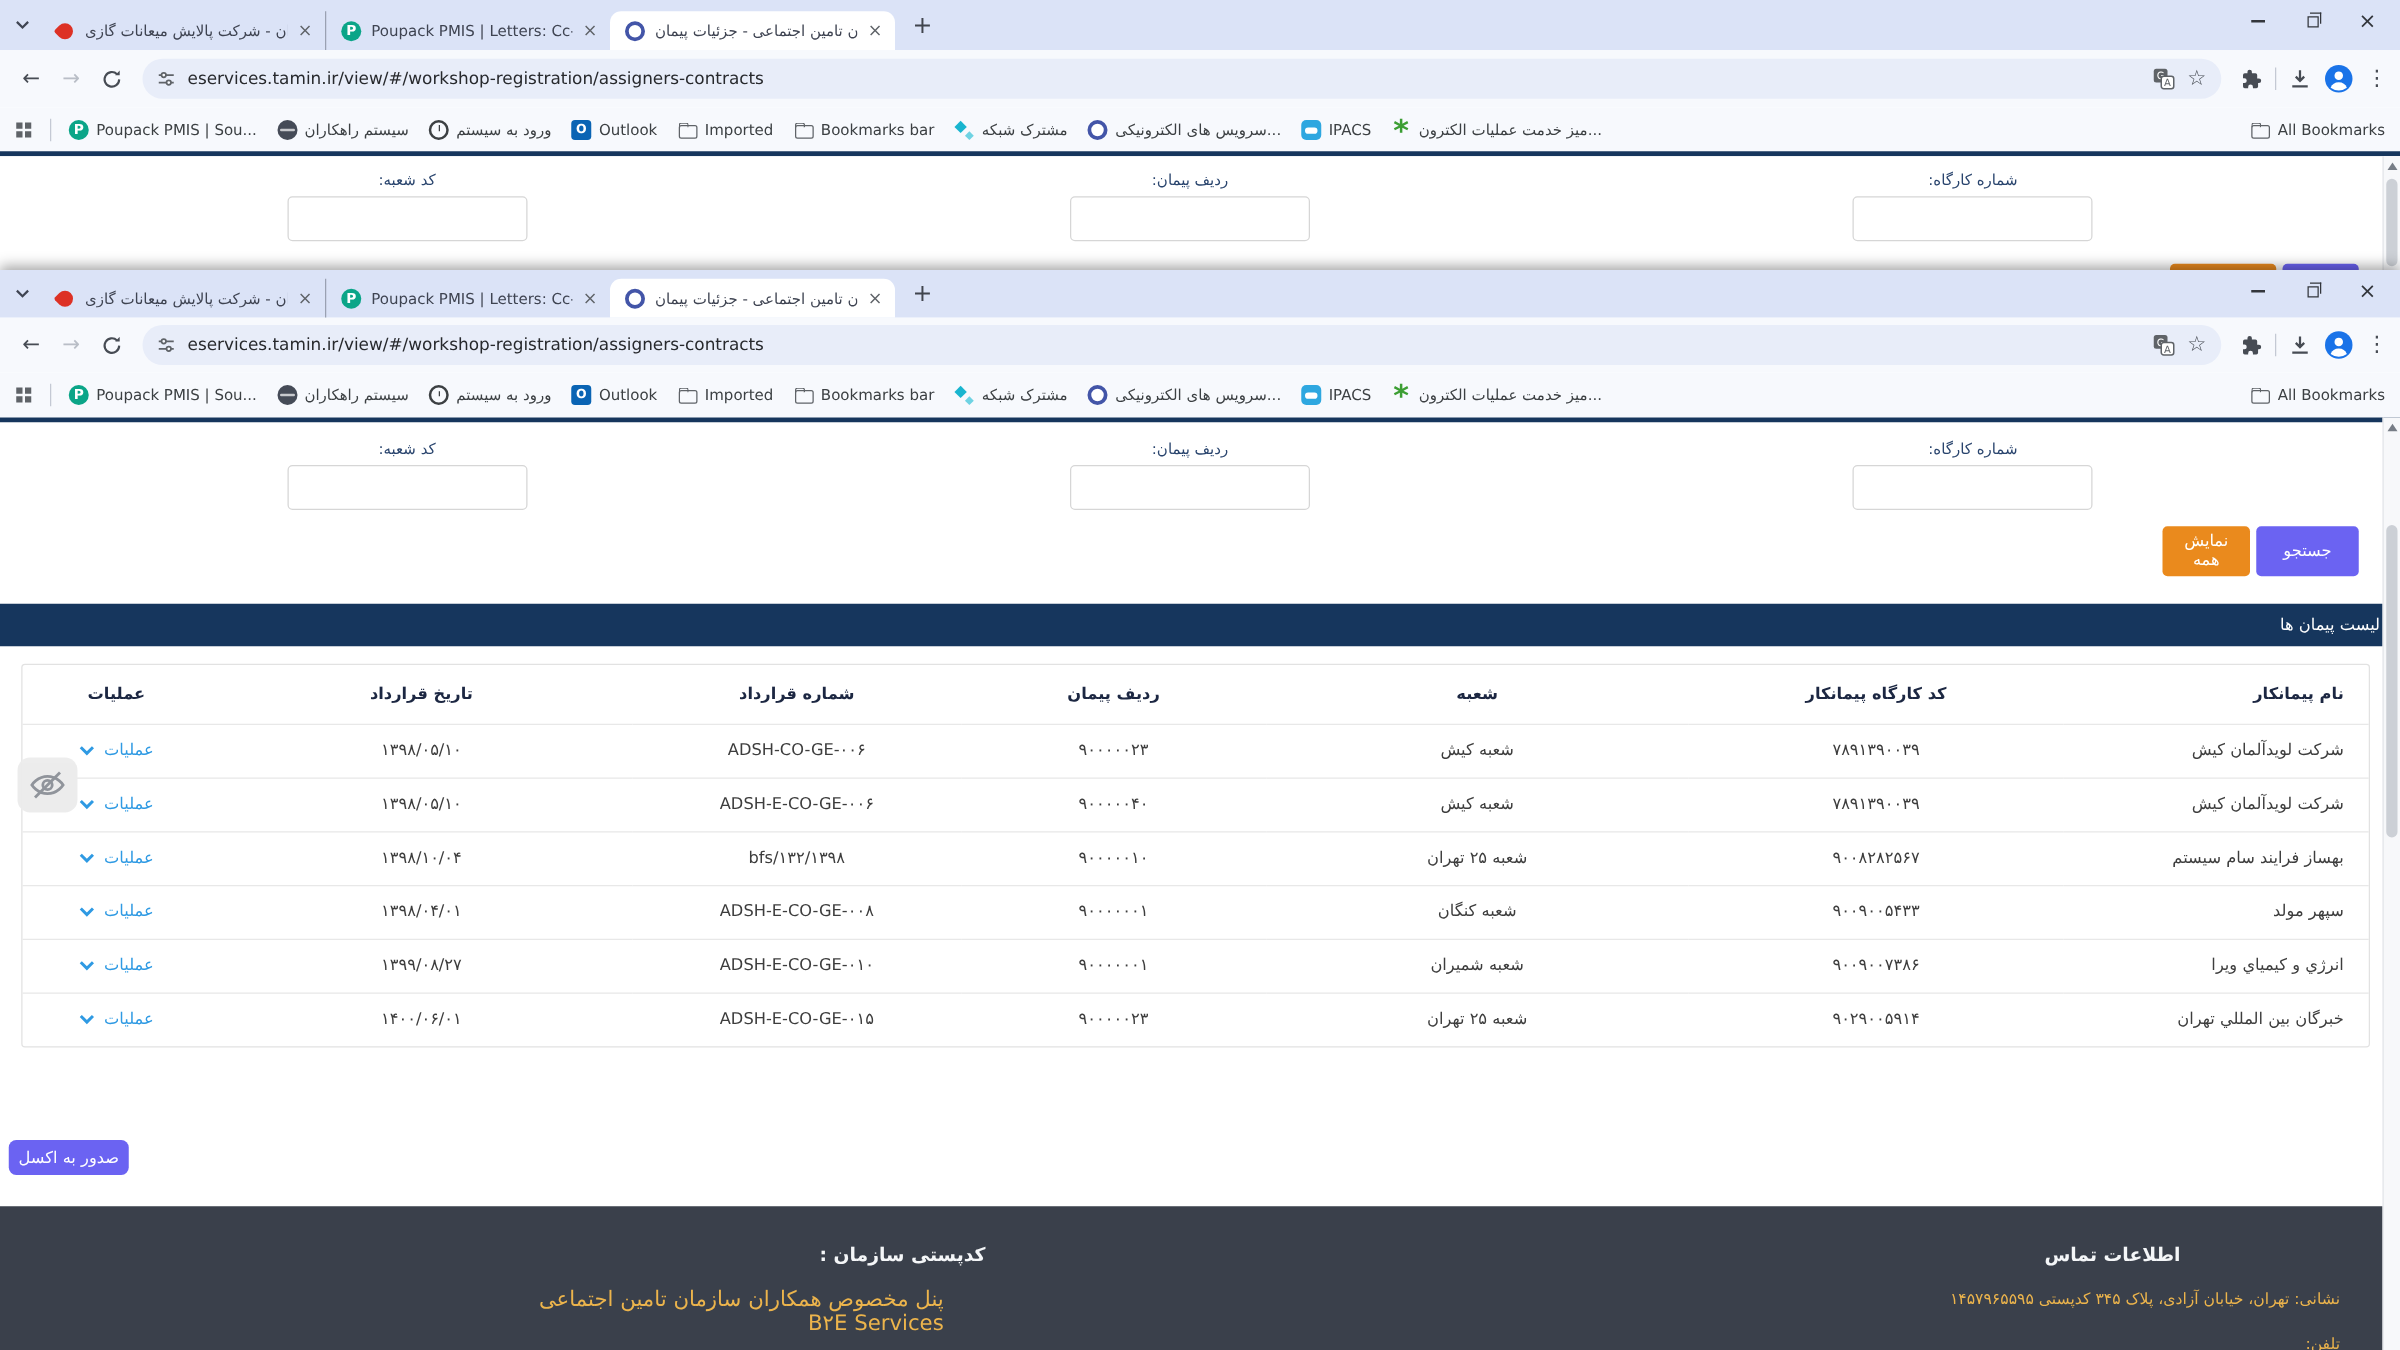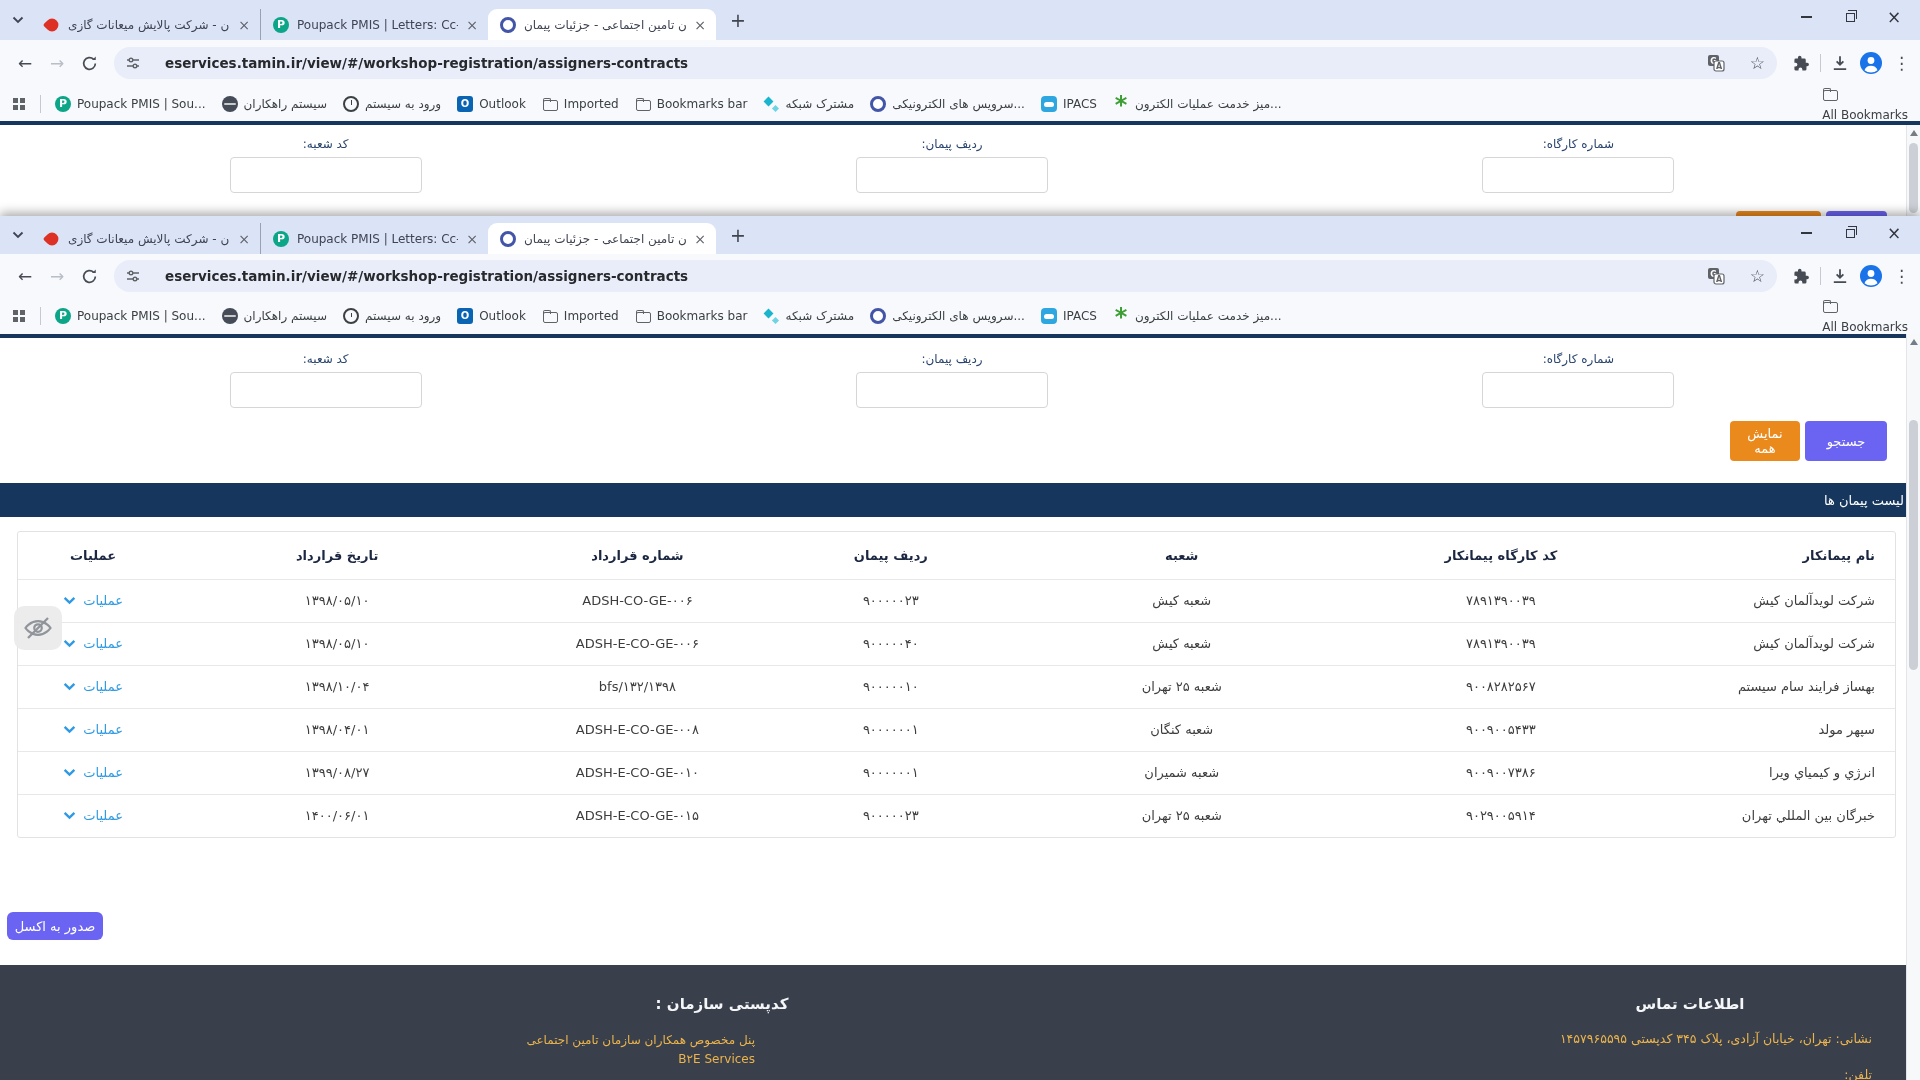--- a/index.html
+++ b/index.html
@@ -45,34 +45,34 @@
       border:1.3px solid #33363c;border-bottom:none;border-left:none;}
   .wc-close::before{content:"×";font-size:17px;}
 
   
   .toolbar{display:flex;align-items:center;background:var(--toolbar);padding:0 10px;gap:2px;}
   .win1 .toolbar{height:46px;}
   .win2 .toolbar{height:44px;}
   .nav-ico{width:30px;text-align:center;font-size:17px;color:var(--icon);}
   .nav-ico.disabled{color:#b9bec7;}
   .urlbar{flex:1;height:32px;background:var(--pill);border-radius:16px;display:flex;align-items:center;
-      padding:0 12px;gap:25px;margin:0 8px;font-weight:bold;}
+      padding:0 12px;gap:10px;margin:0 8px;}
   .url-text{font-size:13.5px;color:#27292d;flex:1;white-space:nowrap;overflow:hidden;}
   .omni-ico{display:flex;align-items:center;font-size:17px;color:var(--icon);}
   .tool-right{display:flex;align-items:center;gap:10px;margin-left:6px;}
   .vsep{width:1px;height:18px;background:#c4c9d4;}
 
   
   .bookbar{display:flex;align-items:center;background:var(--toolbar);padding:0 12px;gap:14px;
       font-size:12px;color:#3c4043;}
   .win1 .bookbar{height:35px;}
   .win2 .bookbar{height:36px;}
   .bm-holder{display:flex;align-items:center;gap:16px;}
   .bm{display:flex;align-items:center;gap:6px;white-space:nowrap;}
-  .all-bookmarks{margin-left:auto;display:flex;gap:6px;flex-direction:column;}
+  .all-bookmarks{margin-left:auto;display:flex;align-items:center;gap:6px;}
   .apps-grid{position:relative;width:14px;height:14px;}
   .apps-grid::before{content:"";position:absolute;left:1px;top:1px;width:5px;height:5px;background:#5f6368;
       box-shadow:7px 0 0 #5f6368,0 7px 0 #5f6368,7px 7px 0 #5f6368;}
 
   
   .fav,.bm-ico{width:16px;height:16px;flex:none;position:relative;display:inline-block;}
   .i-rahkaran-icon{background:#dd3125;border-radius:50% 50% 50% 2px;transform:rotate(45deg) scale(.8);}
   .i-poupack-icon{background:#0ba588;border-radius:50%;}
   .i-poupack-icon::before{content:"P";position:absolute;inset:0;color:#fff;font-size:11px;font-weight:bold;
       text-align:center;line-height:16px;}
@@ -139,21 +139,21 @@
       border-radius:10px;display:flex;align-items:center;justify-content:center;opacity:.95;}
   .excel-btn{position:absolute;left:7px;top:574px;width:96px;height:28px;background:var(--indigo);
       border:none;border-radius:6px;color:#fff;font-size:13px;font-family:inherit;}
 
   
   .footer{position:absolute;left:0;top:627px;width:1920px;height:180px;background:var(--footer-bg);}
   .f-title{position:absolute;top:30px;font-size:15px;font-weight:bold;color:#f4f6f8;text-align:center;direction:rtl;}
   .f-colleagues-title{left:572px;width:300px;}
   .f-contact-title{left:1500px;width:380px;}
   .f-links{position:absolute;left:430px;top:66px;width:325px;text-align:right;direction:rtl;}
-  .f-links a{display:block;color:var(--yellow);font-size:12px;line-height:19px;text-decoration:none;}
+  .f-links a{display:block;color:var(--yellow);font-size:17px;line-height:19px;text-decoration:none;}
   .f-address{position:absolute;left:1450px;top:66px;width:422px;text-align:right;direction:rtl;
       color:var(--yellow);font-size:12.5px;}
   .f-phone{position:absolute;left:1450px;top:102px;width:422px;text-align:right;direction:rtl;
       color:var(--yellow);font-size:12.5px;}
 
   
   .scrollbar{position:absolute;right:0;width:14px;background:#f7f8fa;border-left:1px solid #e3e5e9;}
   .sb1{top:125px;height:91px;}
   .sb2{top:118px;height:746px;}
   .sb-arrow{position:absolute;top:5px;left:3px;width:0;height:0;border-left:4px solid transparent;

